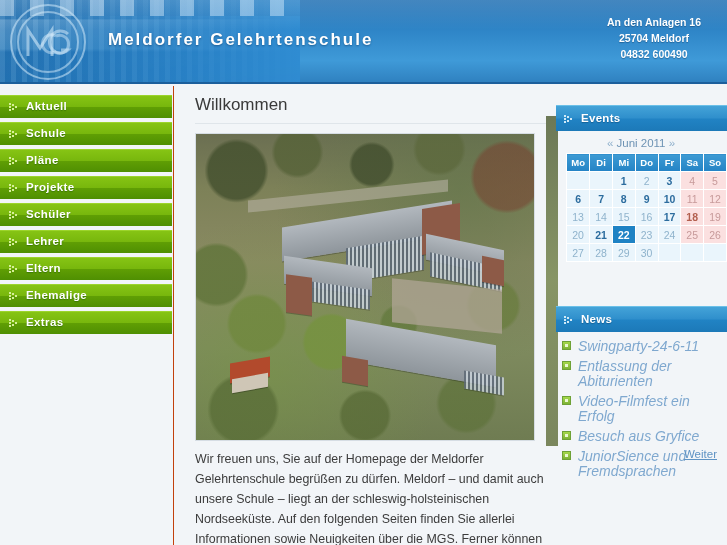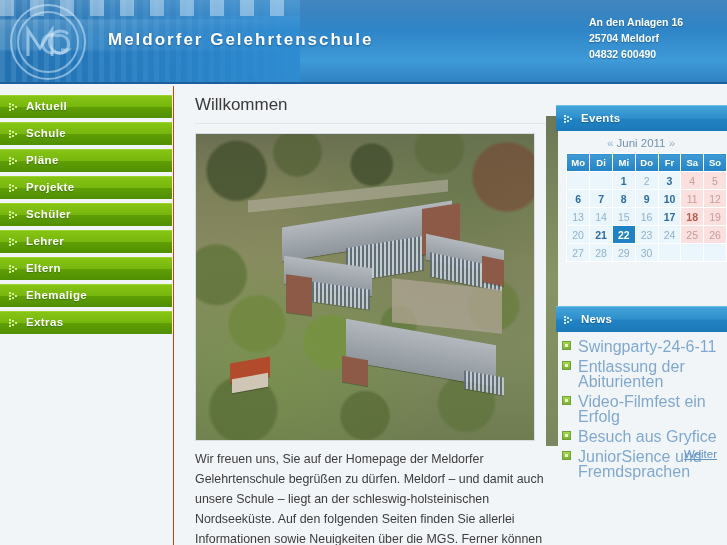--- a/index.html
+++ b/index.html
@@ -42,21 +42,21 @@
     box-sizing:border-box;
   }
   #logo svg{display:block;}
   #site-title{
     position:absolute;left:108px;top:30px;
     font-size:17px;font-weight:bold;letter-spacing:2px;color:#ffffff;
     text-shadow:0 1px 2px rgba(0,40,80,.45);
     white-space:nowrap;
   }
   #contact{
-    position:absolute;right:8px;top:14px;width:130px;text-align:left;
+    position:absolute;right:8px;top:14px;width:130px;text-align:center;
     color:#ffffff;font-size:10.5px;font-weight:bold;line-height:16px;
     text-shadow:0 1px 1px rgba(0,40,80,.4);
   }
   #contact div{white-space:nowrap;}
   #contact-link{
     border-bottom:1px dotted rgba(255,255,255,.85);
     display:inline-block;cursor:pointer;margin-top:25px;
   }
   #header-bottom-line{
     position:absolute;left:0;top:82px;width:727px;height:2px;background:#1c5f9c;
@@ -184,22 +184,23 @@
   table#calendar td.we{background:#fbe0e0;color:#c79a9a;}
   table#calendar td.ev{color:#2c6c9e;font-weight:bold;cursor:pointer;}
   table#calendar td.we.ev{color:#b3604f;font-weight:bold;}
   table#calendar td.today{background:#1e82c4;color:#ffffff;font-weight:bold;}
   table#calendar td.empty{background:#eaf5fc;}
 
   #news-panel{position:absolute;left:0;top:220px;width:171px;}
   #news-list{list-style:none;margin:7px 0 0 0;padding:0 0 0 6px;}
   #news-list li{
     position:relative;padding:0 0 0 16px;margin-bottom:5px;
-    font-size:16px;line-height:15px;color:#5f93c4;cursor:pointer;
+    font-size:14px;line-height:15px;color:#5f93c4;cursor:pointer;
     opacity:.78;
+    font-style:italic;
   }
   .sq-icon{
     position:absolute;left:0;top:2px;width:9px;height:9px;
     background:linear-gradient(to bottom,#8fd119,#5da000);
     border:1px solid #4a8a00;box-sizing:border-box;
   }
   .sq-icon:after{
     content:"";position:absolute;left:2px;top:2px;width:3px;height:3px;background:#e9f8c8;
   }
   #weiter{

